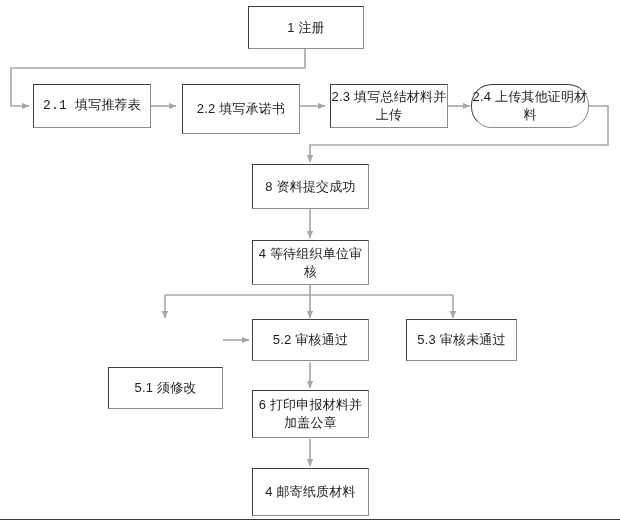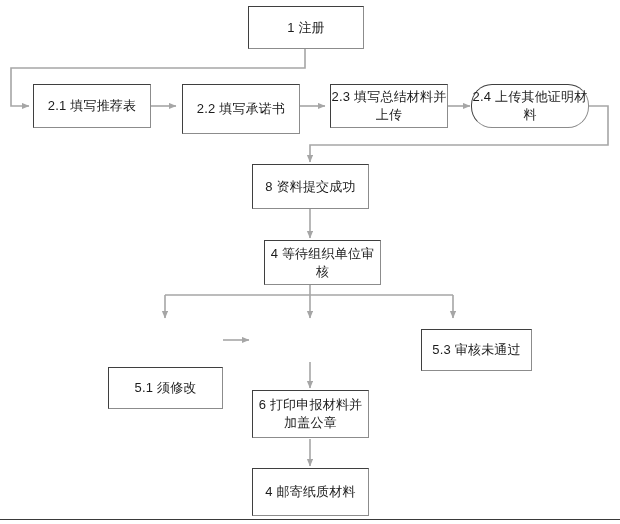--- a/index.html
+++ b/index.html
@@ -94,50 +94,53 @@
       <path d="M310,362 L310,388" marker-end="url(#ah)"></path>
 
       <path d="M310,439 L310,466" marker-end="url(#ah)"></path>
     </g>
   </svg>
 
   <div class="node" style="left:248px; top:6px; width:116px; height:43px;">
     <span class="label">1 注册</span>
   </div>
 
-  <div class="node" style="left:33px; top:84px; width:118px; height:44px;">
+  <div class="node" style="left:33px; top:84px; width:118px; height:44px;font-family:Liberation Mono, monospace;">
     <span class="label">2.1 填写推荐表</span>
   </div>
 
   <div class="node" style="left:182px; top:84px; width:118px; height:50px;">
     <span class="label">2.2 填写承诺书</span>
   </div>
 
   <div class="node" style="left:330px; top:84px; width:118px; height:44px;">
     <span class="label">2.3 填写总结材料并上传</span>
   </div>
 
   <div class="node" style="left:471px; top:84px; width:118px; height:44px;border-radius:21px;">
     <span class="label">2.4 上传其他证明材料</span>
   </div>
 
   <div class="node" style="left:252px; top:164px; width:117px; height:45px;">
     <span class="label">8 资料提交成功</span>
   </div>
 
-  <div class="node" style="left:252px; top:240px; width:117px; height:45px;margin-left:12px;">
+  <div class="node" style="left:252px; top:240px; width:117px; height:45px;">
     <span class="label">4 等待组织单位审核</span>
   </div>
 
   <div class="node" style="left:108px; top:319px; width:115px; height:42px;margin-top:48px;">
     <span class="label">5.1 须修改</span>
   </div>
 
+  <div class="node" style="left:252px; top:319px; width:117px; height:42px;">
+    <span class="label">5.2 审核通过</span>
+  </div>
 
-  <div class="node" style="left:421px; top:319px; width:111px; height:42px;margin-top:10px;">
+  <div class="node" style="left:406px; top:319px; width:111px; height:42px;">
     <span class="label">5.3 审核未通过</span>
   </div>
 
   <div class="node" style="left:252px; top:390px; width:117px; height:48px;">
     <span class="label">6 打印申报材料并加盖公章</span>
   </div>
 
   <div class="node" style="left:252px; top:468px; width:117px; height:48px;">
     <span class="label">4 邮寄纸质材料</span>
   </div>

